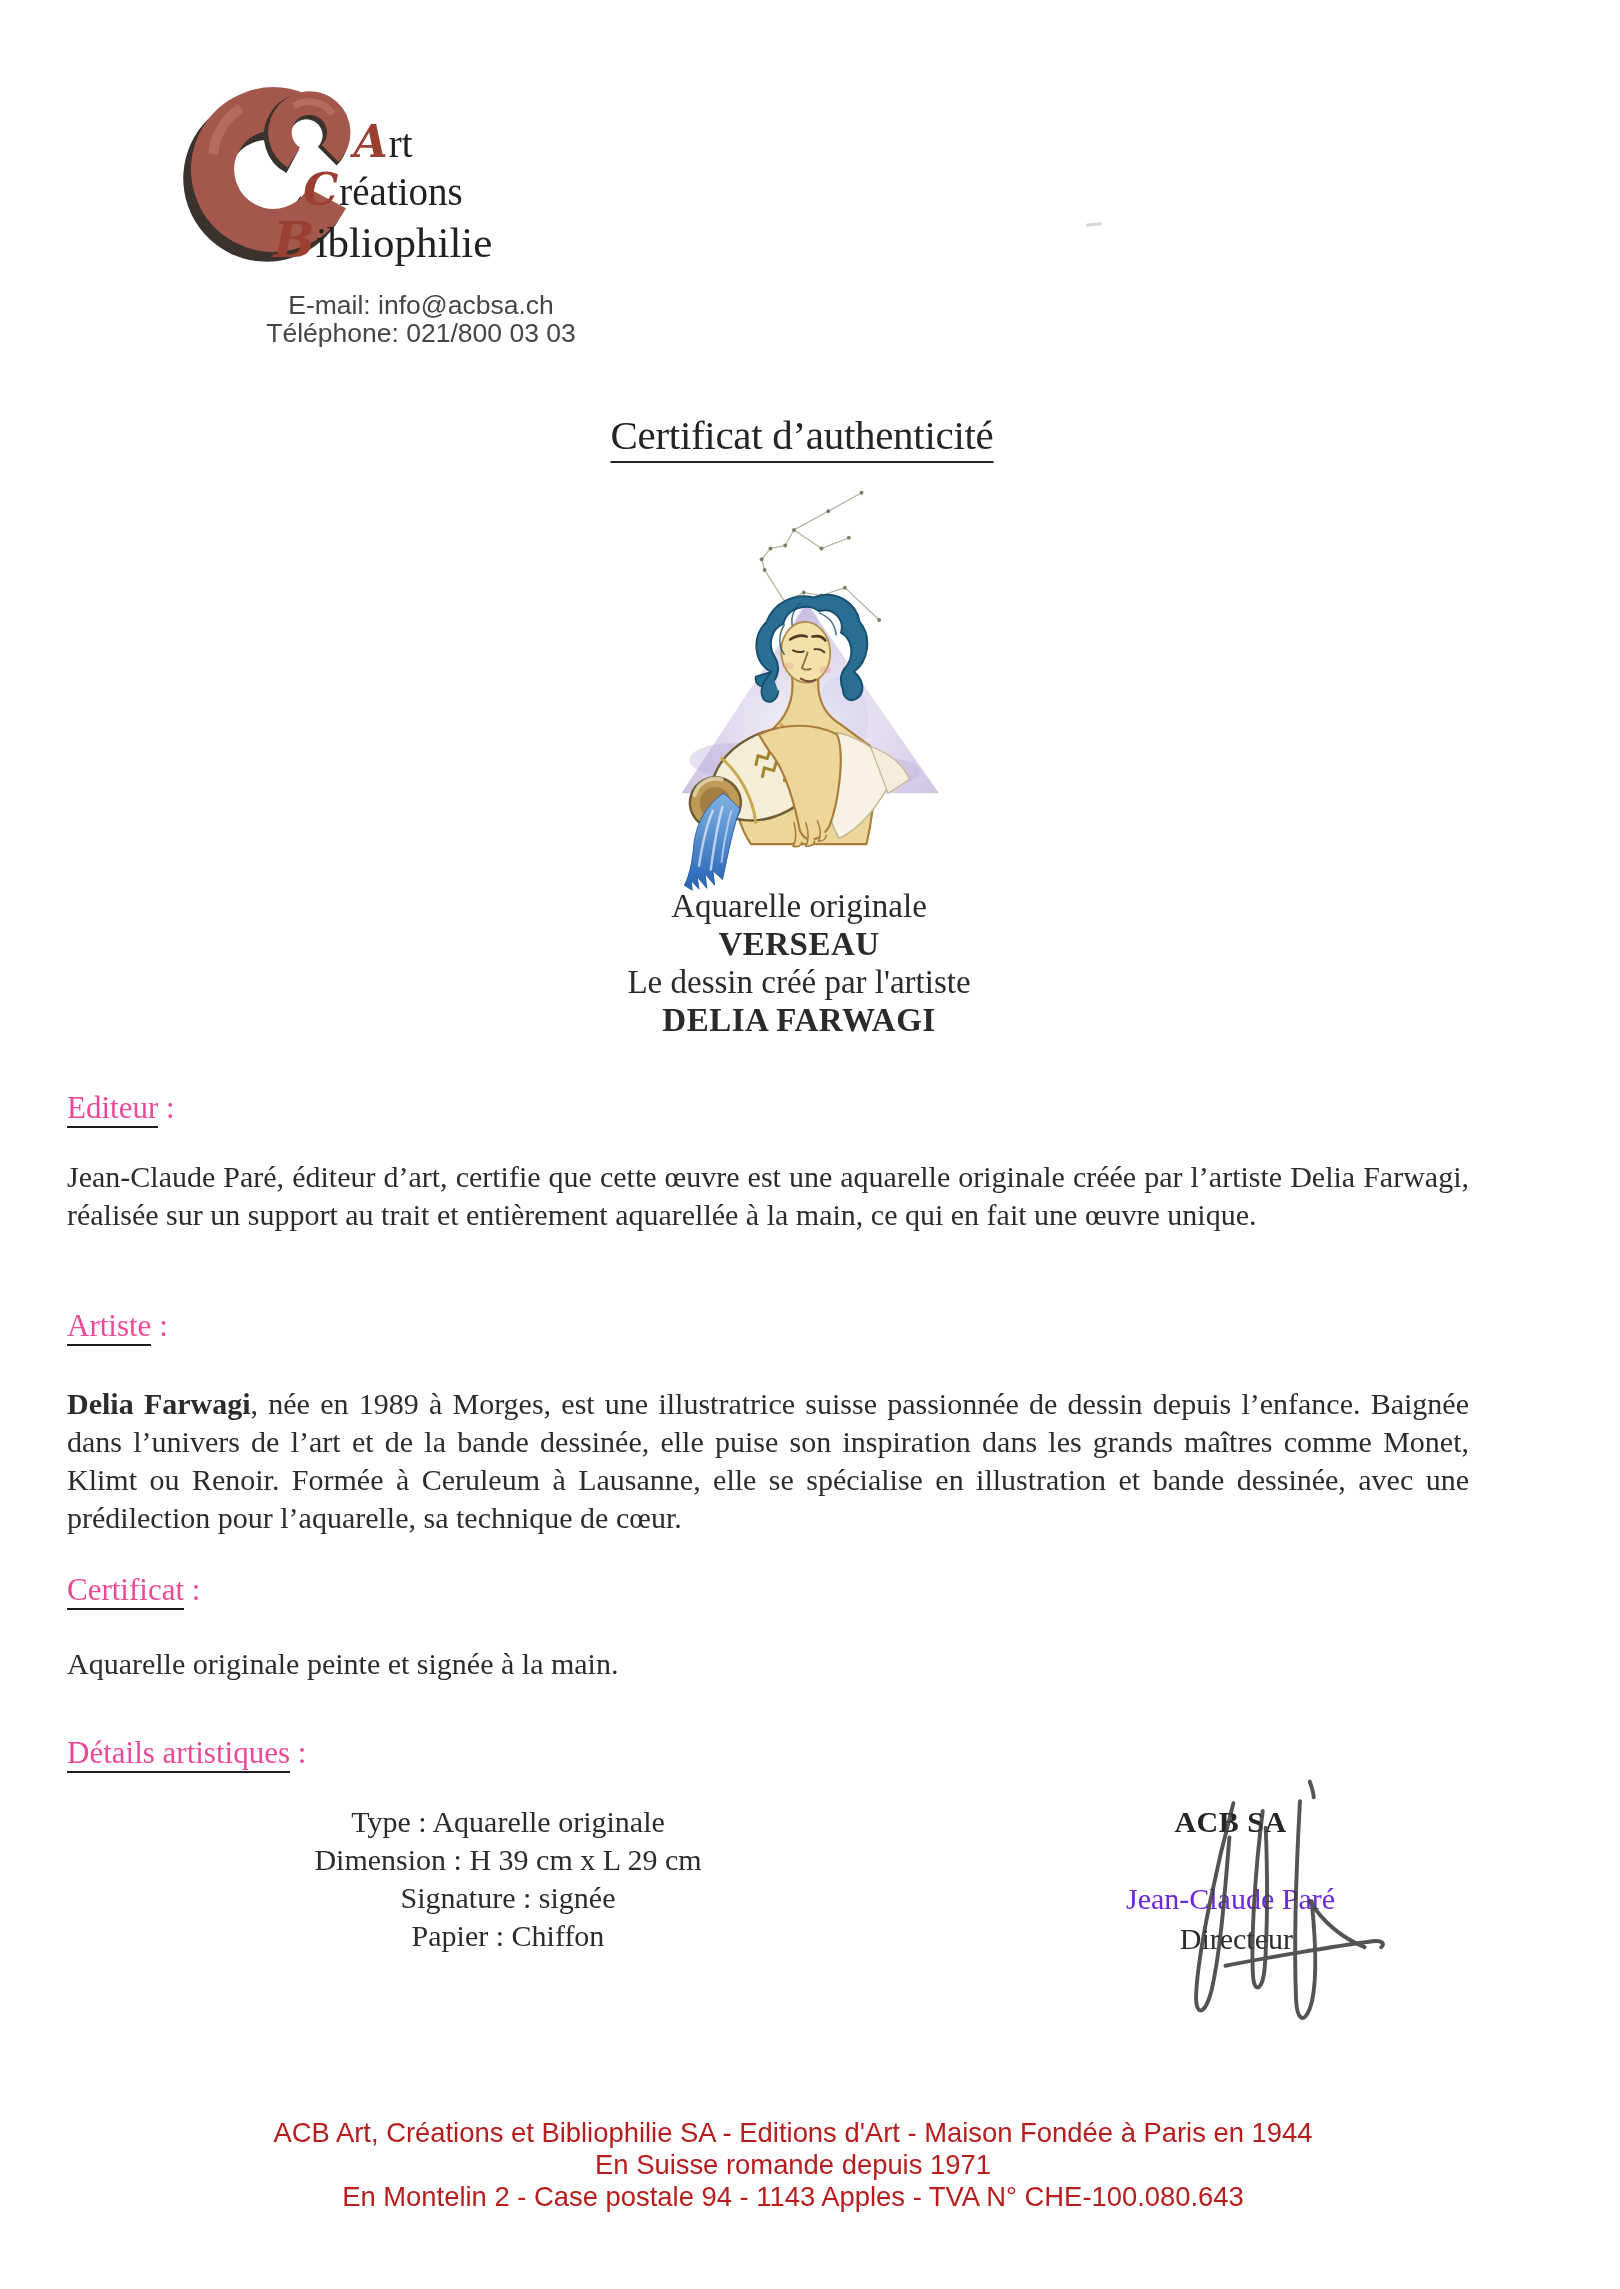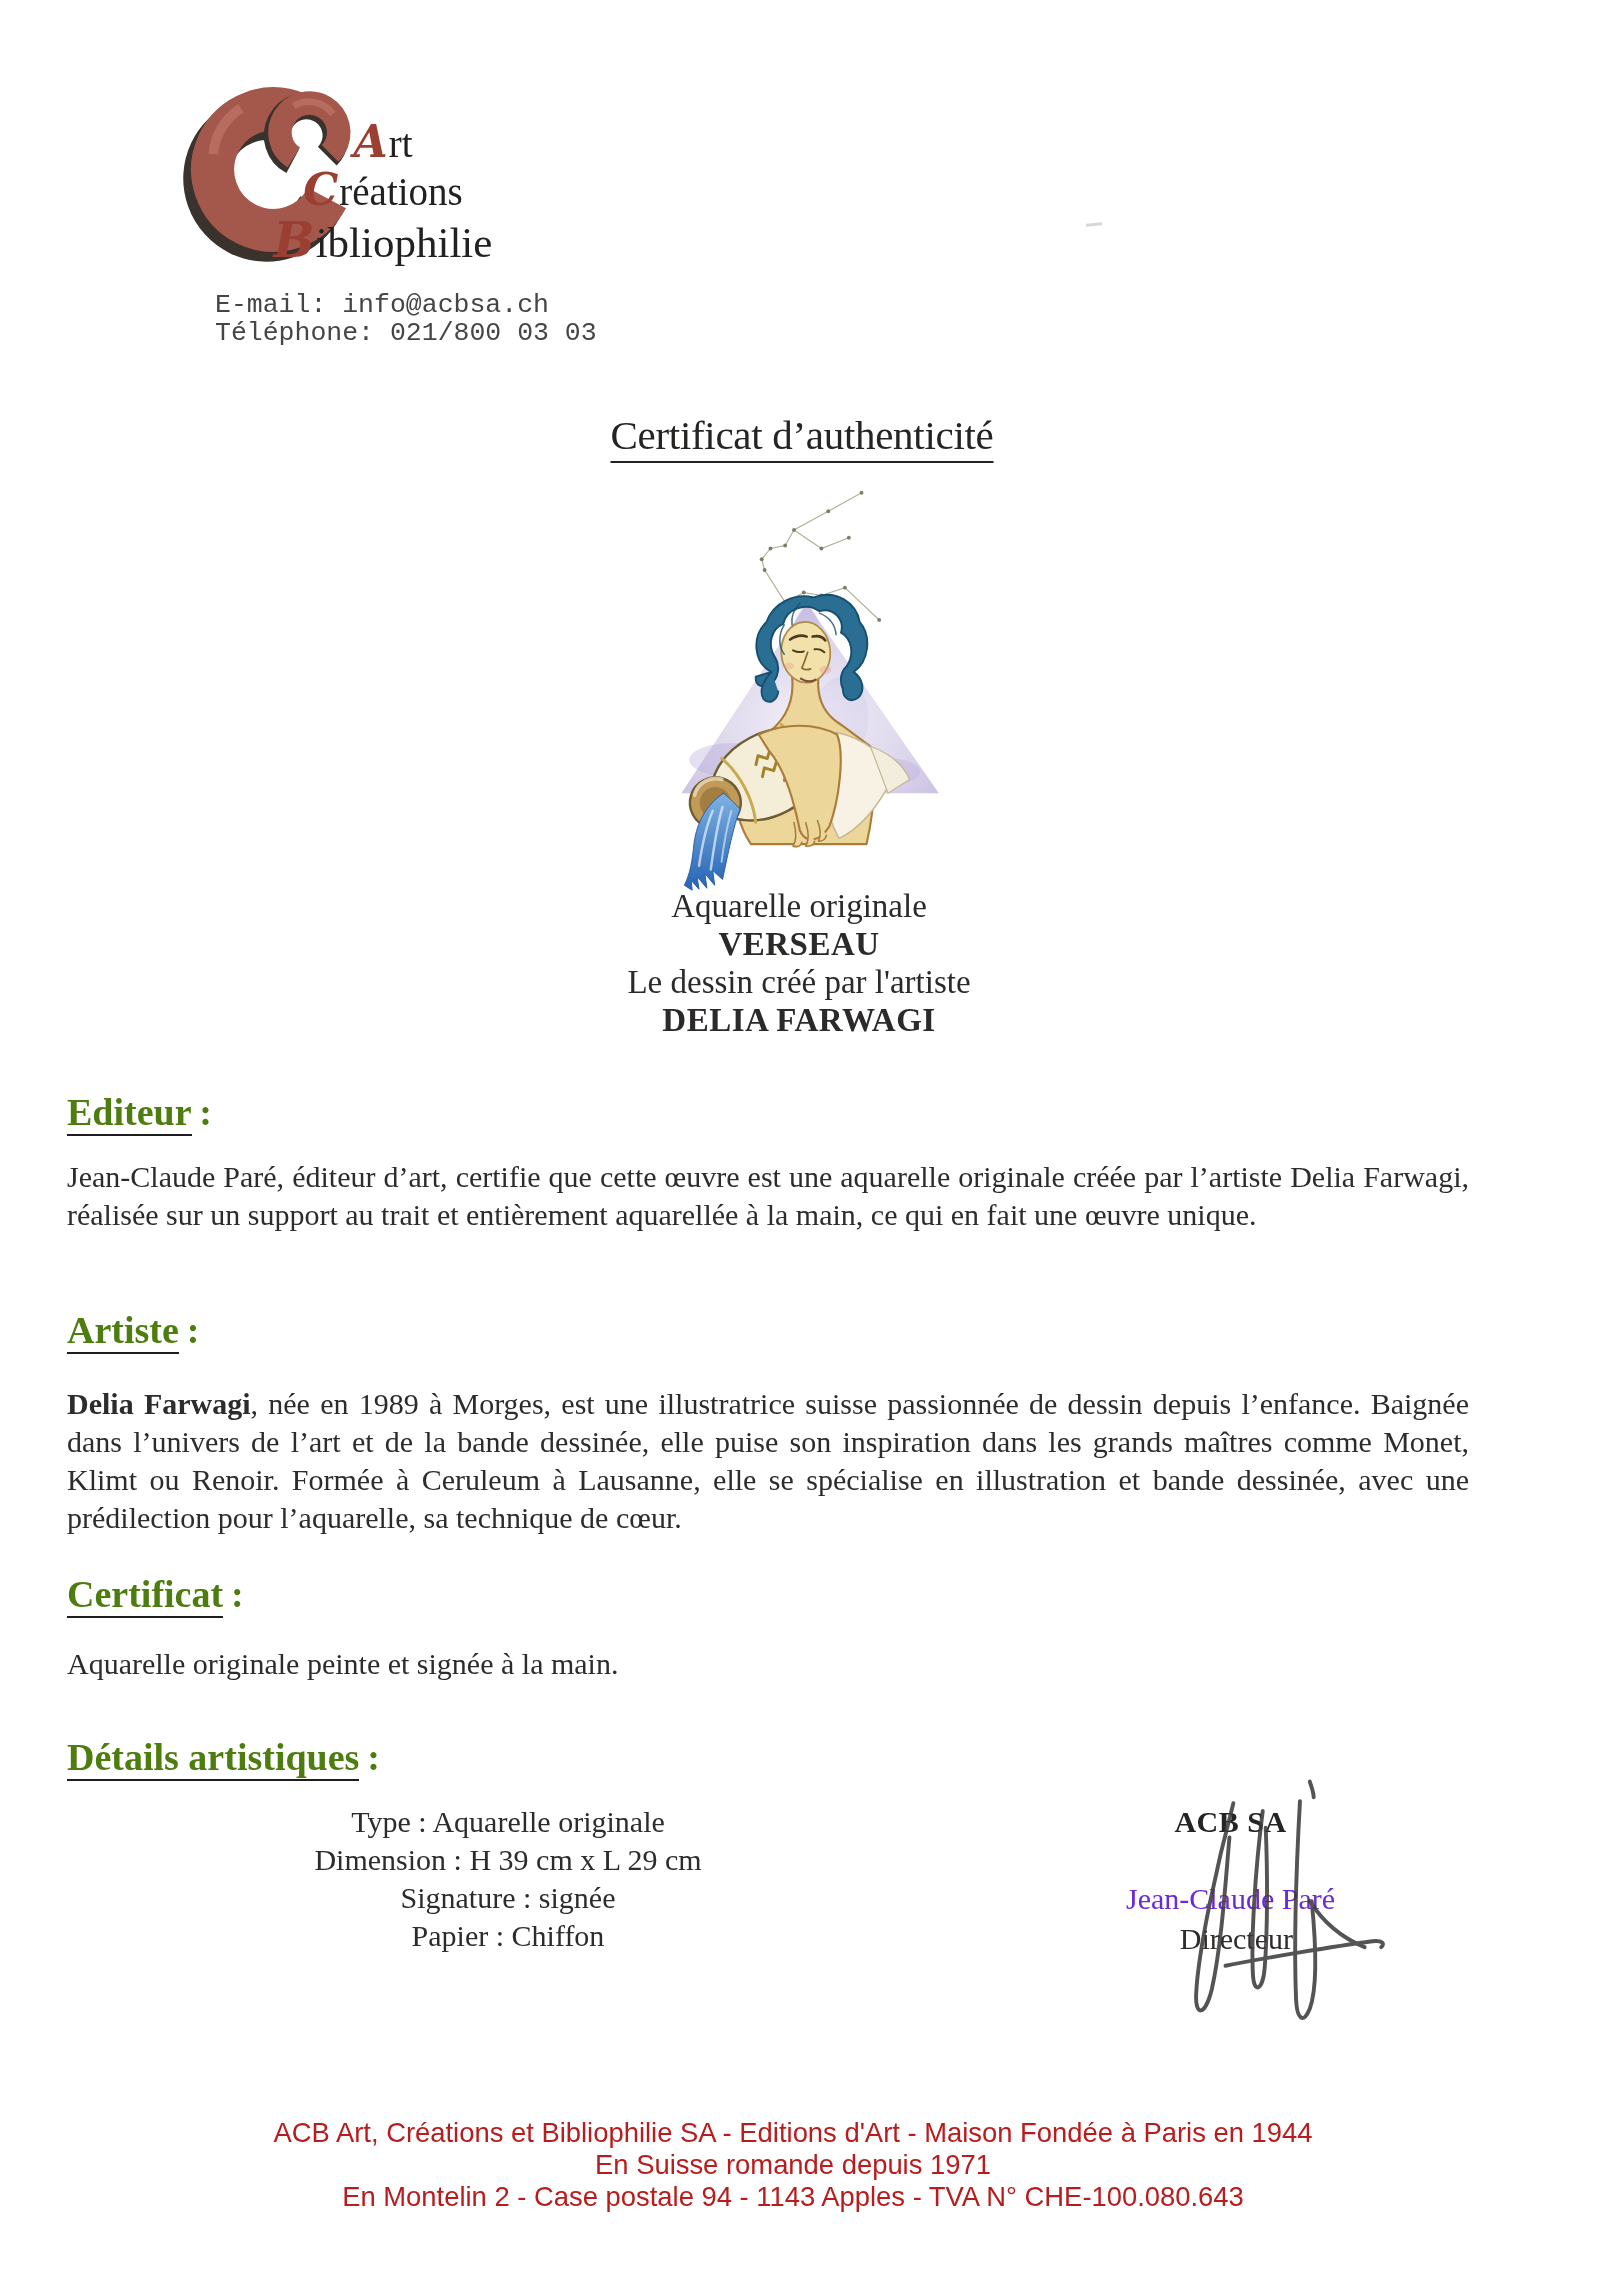--- a/index.html
+++ b/index.html
@@ -13,36 +13,36 @@
   }
   
   .logo-mark { position:absolute; left:182px; top:51px; width:192px; height:212px; }
   .logo-text { position:absolute; left:245px; top:118px; width:276px; text-align:center; color:#232120; }
   .logo-line { white-space:nowrap; }
   .logo-line.l1 { font-size:39px; line-height:47px; }
   .logo-line.l2 { font-size:39px; line-height:46px; }
   .logo-line.l3 { font-size:43px; line-height:49px; }
   .logo-init { color:#9b3f32; font-family:"DejaVu Serif", serif; font-style:italic; font-weight:600; font-size:1.13em; letter-spacing:1px; }
   .contact { position:absolute; left:421px; top:291px; transform:translateX(-50%); width:412px;
-             font-family:Liberation Mono, monospace; font-size:26.5px;
+             text-align:center; font-family:Liberation Sans, sans-serif; font-size:26.5px;
              line-height:28px; color:#454545; white-space:nowrap; }
   .scan-artifact { position:absolute; left:1086px; top:223px; width:15.7px; height:2.9px;
                    background:#d7d7d7; transform:rotate(-6deg); }
   
   .doc-title { position:absolute; left:802px; top:411px; transform:translateX(-50%);
                font-size:41px; letter-spacing:-0.3px; color:#262423; white-space:nowrap; }
   .doc-title .underlined { border-bottom:2.9px solid #232323; padding-bottom:2.9px; }
   
   .artwork { position:absolute; left:637px; top:478px; width:314px; height:421px; }
   .caption { position:absolute; left:799px; top:887px; transform:translateX(-50%);
              width:745px; text-align:center; font-size:33px; line-height:38px; color:#2c2a29; }
   .caption .strong { font-weight:bold; letter-spacing:0.5px; }
   
-  .section-heading { position:absolute; left:67px; width:1402px; font-size:38px; font-weight:bold;
-                     color:#4d7c0f; white-space:nowrap; }
+  .section-heading { position:absolute; left:67px; width:1402px; font-size:31px; font-weight:normal;
+                     color:#ec4899; white-space:nowrap; }
   .section-heading .underlined { border-bottom:2.9px solid #1d1d1d; padding-bottom:1px; }
   .section-heading .colon { margin-left:7.8px; }
   .body-para { position:absolute; left:67px; width:1402px; font-size:30px; line-height:38px;
                color:#2e2c2b; }
   .justified { text-align:justify; }
   .details-list { position:absolute; left:67px; width:882px; font-size:30px; line-height:38px;text-align:center; }
   
   .sig-block { position:absolute; left:1108px; top:1754px; width:333px; height:304px; }
   .sig-company { position:absolute; left:0; top:51px; width:245px; text-align:center;
                  font-size:30px; font-weight:bold; color:#262423; letter-spacing:0.5px; }

